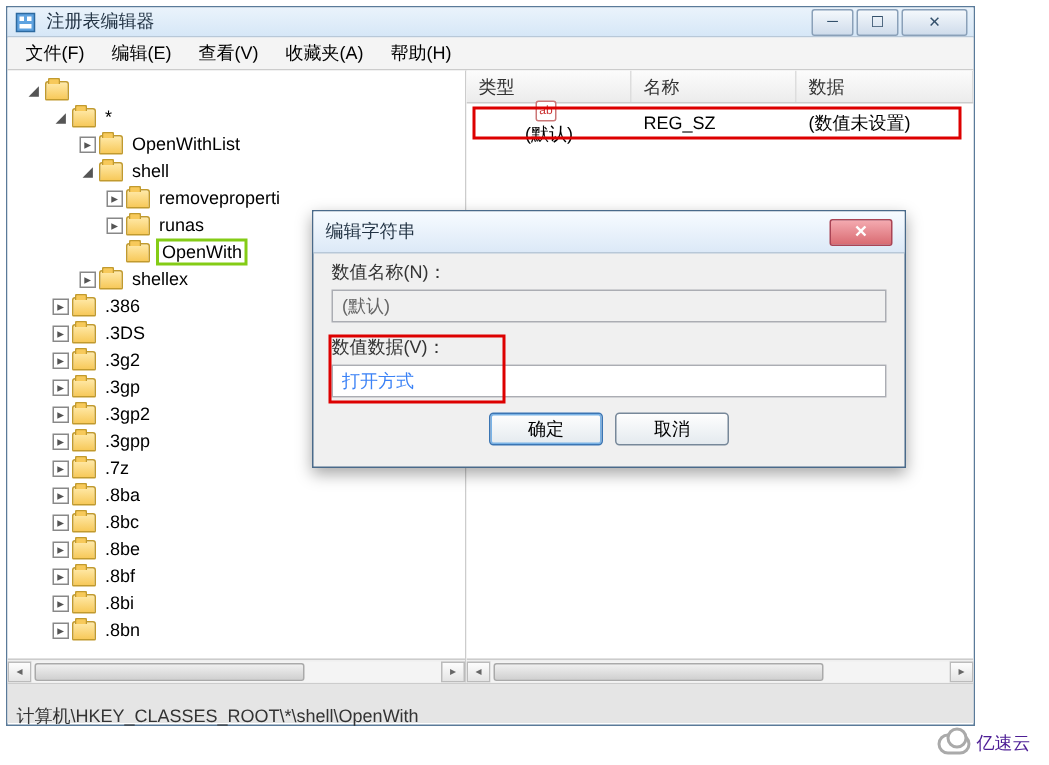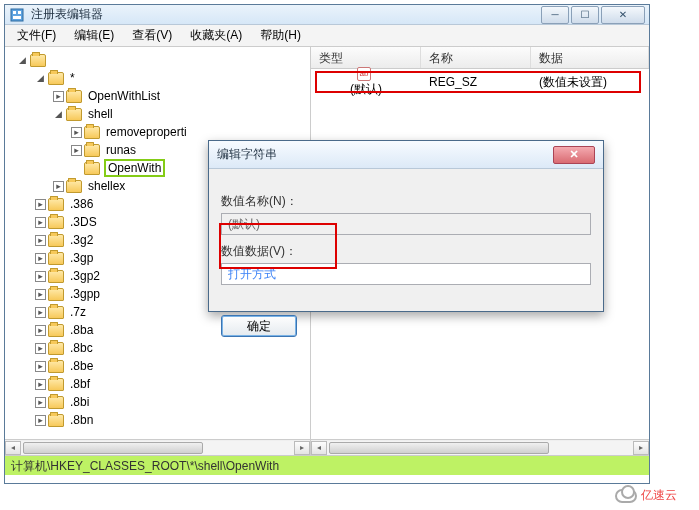--- a/index.html
+++ b/index.html
@@ -31,36 +31,36 @@
   .col-data { flex: 1; }
   .list-body { padding: 4px 0; }
   .list-row { display: flex; align-items: center; height: 18px; }
   .list-row .col { padding: 0 8px; flex-direction: column; }
   .ab-icon { width: 14px; height: 14px; border: 1px solid #c77; background: #fff; display: inline-flex; align-items: center; justify-content: center; font-size: 8px; color: #c33; margin-right: 4px; border-radius: 2px; }
   .right-hl { border: 2px solid #d00; position: absolute; }
   .scrollbar-h { height: 16px; background: #efefef; border-top: 1px solid #ccc; display: flex; align-items: center; }
   .sb-btn { width: 16px; height: 14px; border: 1px solid #bbb; background: linear-gradient(#fdfdfd,#e4e4e4); display: flex; align-items: center; justify-content: center; font-size: 8px; color: #666; }
   .sb-track { flex: 1; height: 14px; background: #f4f4f4; position: relative; }
   .sb-thumb { position: absolute; height: 12px; top: 1px; background: linear-gradient(#f0f0f0,#d0d0d0); border: 1px solid #aaa; border-radius: 2px; }
-  .statusbar { height: 20px; background: #bef264; border-top: 1px solid #ccc; padding: 2px 6px; color: #333; }
+  .statusbar { height: 20px; background: #e5e5e5; border-top: 1px solid #ccc; padding: 13px 6px; color: #333; }
 
   .dialog { position: absolute; left: 208px; top: 140px; width: 396px; height: 172px; border: 1px solid #4a6a8a; background: #f0f0f0; box-shadow: 0 4px 10px rgba(0,0,0,0.35); }
   .dialog .dtitle { height: 28px; background: linear-gradient(#f7fbff,#dce9f7); display: flex; align-items: center; padding: 0 8px; border-bottom: 1px solid #b8c8d8; gap: 43px; }
   .dialog .dtitle .t { flex: 1; color: #223344; }
   .dialog .dtitle .dclose { width: 42px; height: 18px; border: 1px solid #aa4455; border-radius: 2px; background: linear-gradient(#f4aab0,#d96b72); display: flex; align-items: center; justify-content: center; color: #fff; font-weight: bold; font-size: 11px; }
-  .dbody { padding: 24px 12px; }
+  .dbody { padding: 4px 12px; }
   .dlabel { margin-bottom: 3px; color: #333; }
   .dinput { width: 100%; height: 22px; border: 1px solid #abadb3; background: #fff; padding: 2px 6px; color: #3b82f6; }
   .dinput.ro { background: #f0f0f0; color: #666; }
-  .dbuttons { display: flex; justify-content: flex-start; gap: 8px; padding: 6px 12px 10px; }
+  .dbuttons { display: flex; justify-content: center; gap: 8px; padding: 6px 12px 10px; }
   .dbtn { width: 76px; height: 22px; border: 1px solid #778899; background: linear-gradient(#fefefe,#e4eaef); border-radius: 3px; display: flex; align-items: center; justify-content: center; }
   .dbtn.primary { border: 1px solid #3b75b3; box-shadow: 0 0 0 1px #7ab3e6 inset; }
   .dlg-hl { position: absolute; border: 2px solid #d00; pointer-events: none; }
 
-  .watermark { position: absolute; right: 22px; bottom: 6px; display: flex; align-items: center; gap: 4px; color: #ef4444; font-size: 13px; }
+  .watermark { position: absolute; right: 12px; bottom: 6px; display: flex; align-items: center; gap: 4px; color: #4c1d95; font-size: 13px; }
   .watermark .cloud { width: 22px; height: 14px; border: 2px solid #aaa; border-radius: 8px; position: relative; }
   .watermark .cloud::before { content: ""; position: absolute; top: -6px; left: 4px; width: 10px; height: 10px; border: 2px solid #aaa; border-radius: 50%; background: #fff; }
   
   svg { display: block; }
 </style>
 </head>
 <body>
 
 <div class="window">
   <div class="titlebar">
@@ -243,20 +243,21 @@
   </div>
   <div class="dbody">
     <div class="dlabel">数值名称(N)：</div>
     <input class="dinput ro" readonly="" value="(默认)" style="">
     <div style="height:8px"></div>
     <div class="dlabel">数值数据(V)：</div>
     <input class="dinput" value="打开方式" style="">
   </div>
   <div class="dbuttons">
     <div class="dbtn primary">确定</div>
+    <div class="dbtn">取消</div>
   </div>
   <div class="dlg-hl" style="left:10px;top:82px;width:118px;height:46px"></div>
 </div>
 
 <div class="watermark">
   <span class="cloud"></span>
   <span>亿速云</span>
 </div>
 
 </body></html>

